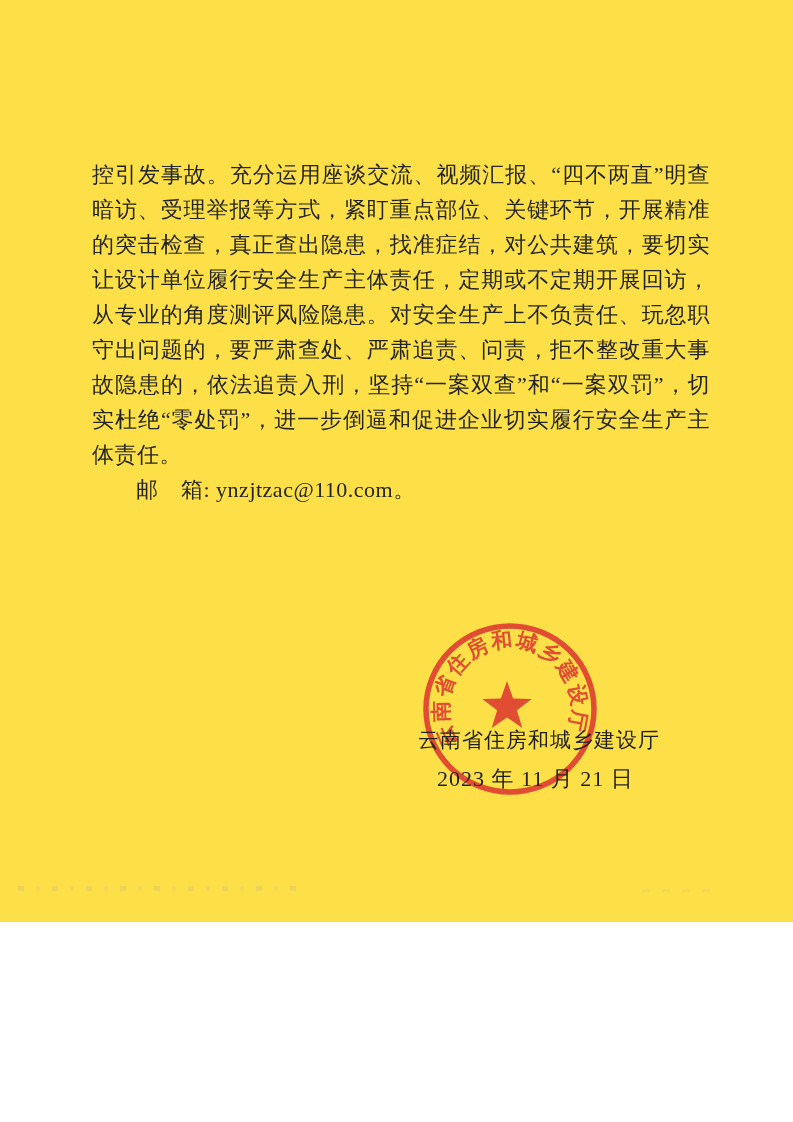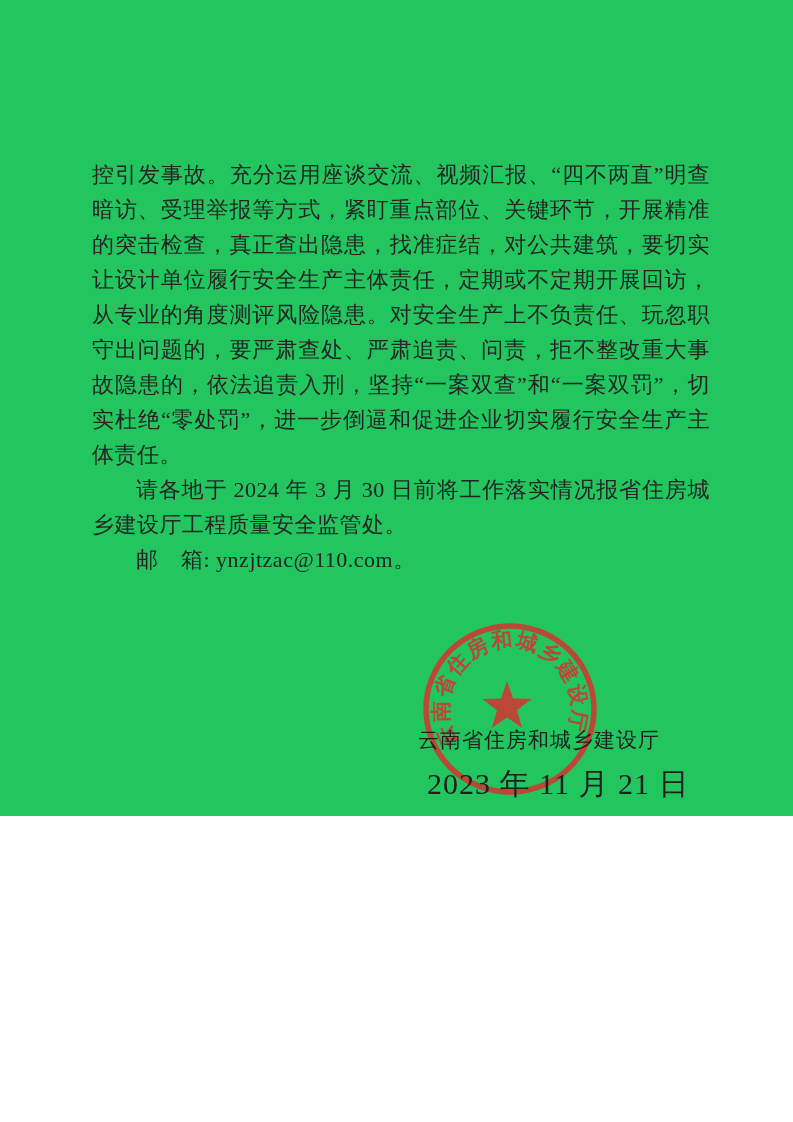--- a/index.html
+++ b/index.html
@@ -3,22 +3,22 @@
 <meta charset="utf-8">
 <style>
   html, body {
     margin: 0;
     padding: 0;
     background: #ffffff;
   }
   .page {
     position: relative;
     width: 793px;
-    height: 816px;
-    background: #22c55e;
+    height: 922px;
+    background: #fde047;
     overflow: hidden;
     font-family: "Liberation Serif", "DejaVu Serif", serif;
     color: #242424;
   }
   .body-text {
     position: absolute;
     left: 92px;
     top: 157px;
     width: 618px;
     font-size: 22px;
@@ -44,23 +44,23 @@
     position: absolute;
     left: 418px;
     top: 726px;
     font-size: 21px;
     letter-spacing: 1px;
     color: #1f1f1f;
     white-space: nowrap;
   }
   .sig-date {
     position: absolute;
-    left: 427px;
+    left: 437px;
     top: 764px;
-    font-size: 30px;
+    font-size: 22px;
     letter-spacing: 1px;
     color: #1f1f1f;
     white-space: nowrap;
   }
   .page-number {
     position: absolute;
     left: 618px;
     top: 1052px;
     font-size: 21px;
     letter-spacing: 3px;
@@ -93,21 +93,20 @@
     font-weight: bold;
   }
 </style>
 </head>
 <body>
 
 <div class="page">
 
   <div class="body-text">
     <p>控引发事故。充分运用座谈交流、视频汇报、“四不两直”明查暗访、受理举报等方式，紧盯重点部位、关键环节，开展精准的突击检查，真正查出隐患，找准症结，对公共建筑，要切实让设计单位履行安全生产主体责任，定期或不定期开展回访，从专业的角度测评风险隐患。对安全生产上不负责任、玩忽职守出问题的，要严肃查处、严肃追责、问责，拒不整改重大事故隐患的，依法追责入刑，坚持“一案双查”和“一案双罚”，切实杜绝“零处罚”，进一步倒逼和促进企业切实履行安全生产主体责任。</p>
-    <p class="indent">请各地于 2024 年 3 月 30 日前将工作落实情况报省住房城乡建设厅工程质量安全监管处。</p>
     <p class="indent">邮　箱: ynzjtzac@110.com。</p>
   </div>
 
   <svg class="seal-svg" viewBox="0 0 200 200" width="200" height="200" xmlns="http://www.w3.org/2000/svg">
     <defs>
       <path id="sealArc" d="M 51.2,132.6 A 62,62 0 1 1 152.8,132.6" fill="none"></path>
     </defs>
     <ellipse cx="102" cy="97" rx="84" ry="83" fill="none" stroke="#d92f2f" stroke-width="5.5" stroke-opacity="0.9"></ellipse>
     <polygon points="99,69 105.1,86.6 123.7,87.0 108.9,98.2 114.3,116.0 99,105.4 83.7,116.0 89.1,98.2 74.3,87.0 92.9,86.6" fill="#d92f2f" fill-opacity="0.9"></polygon>
     <g transform="rotate(-6 102 97)">

